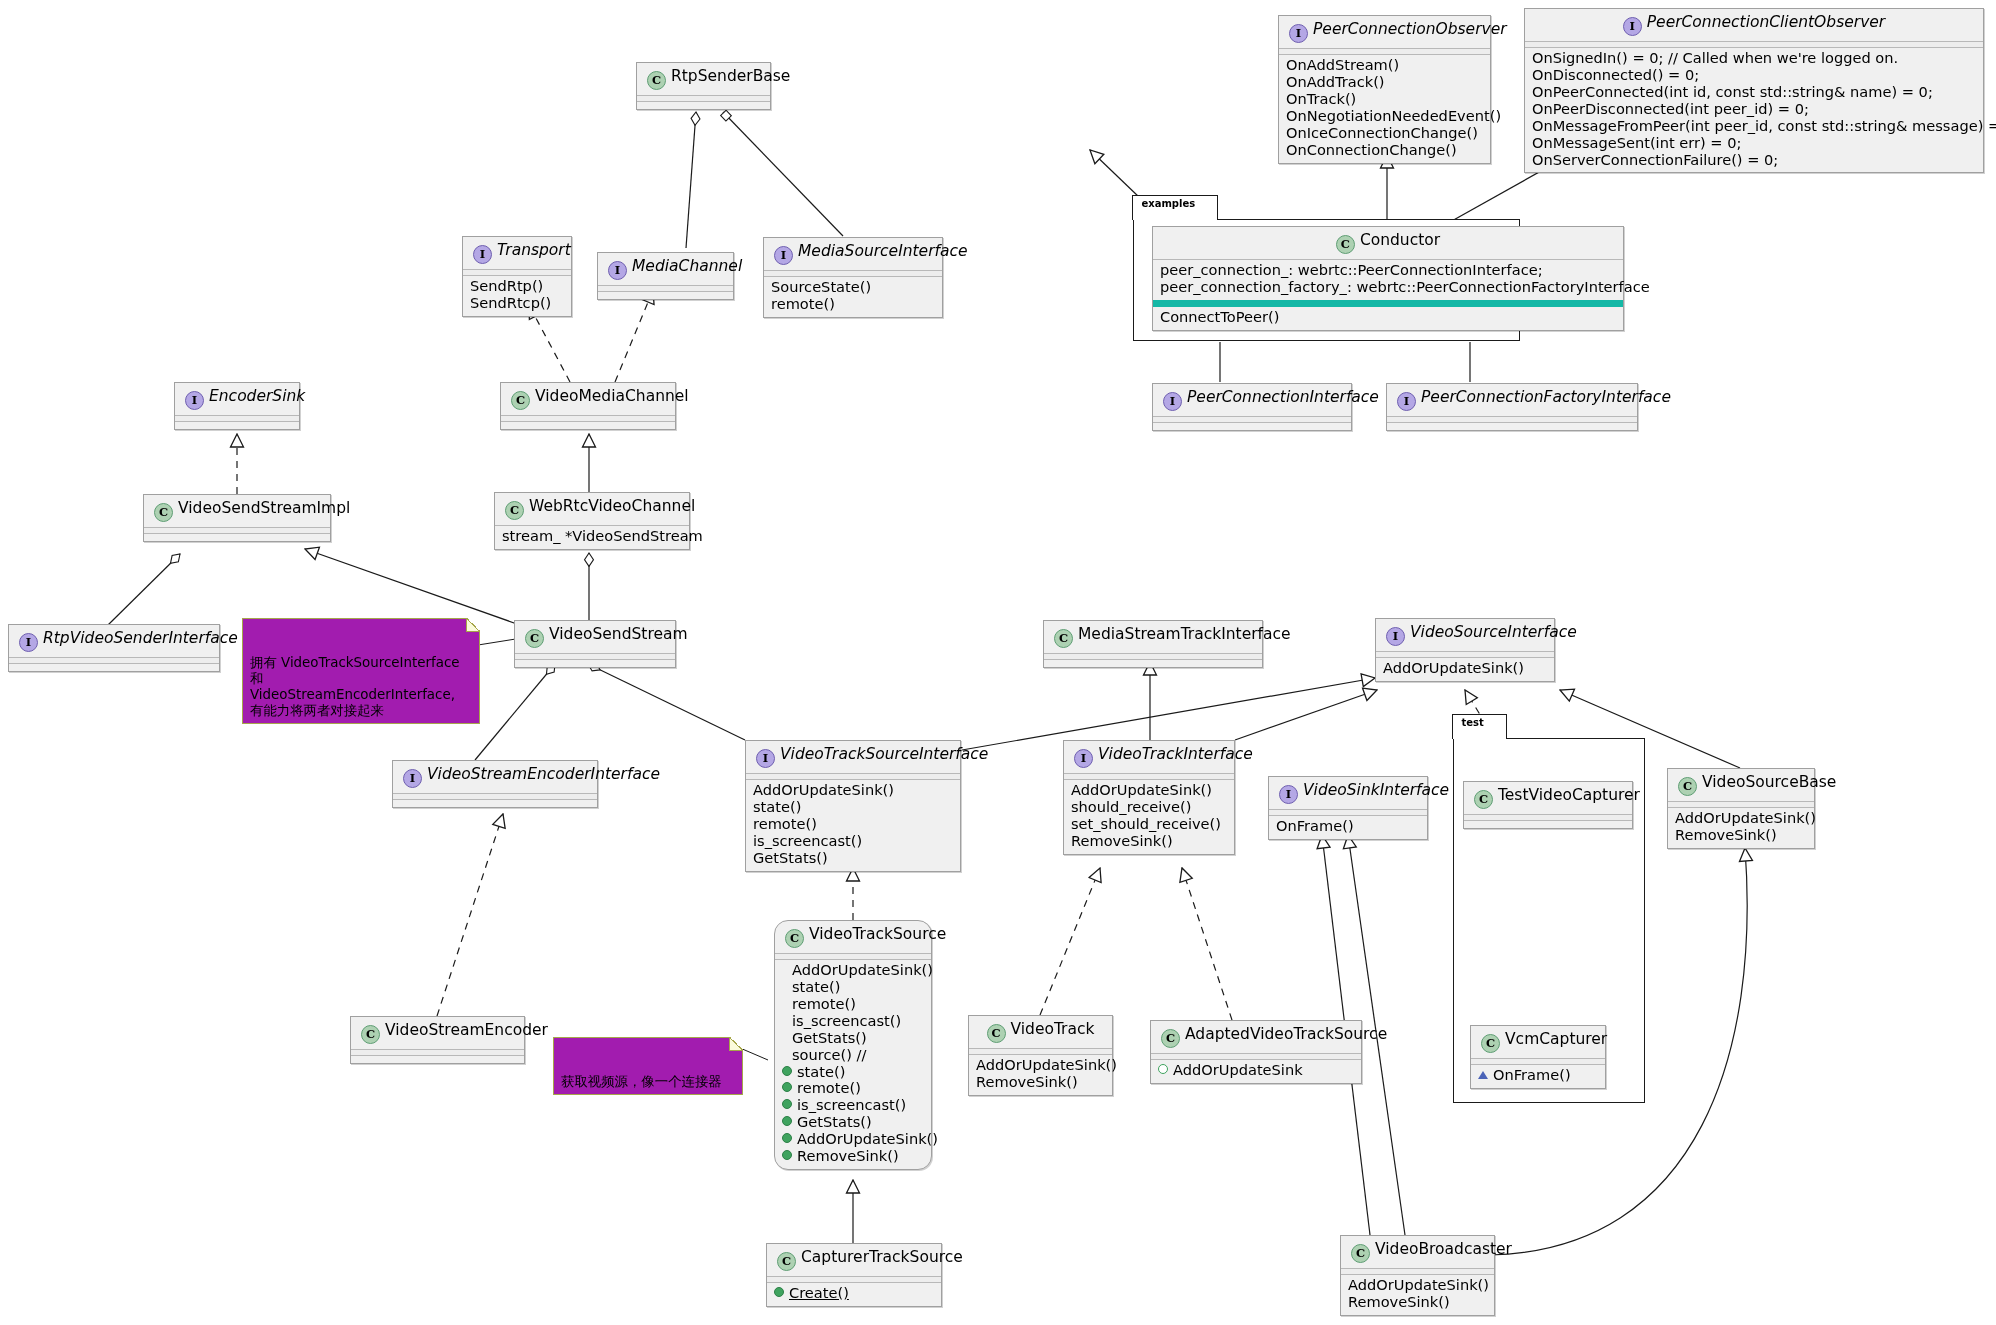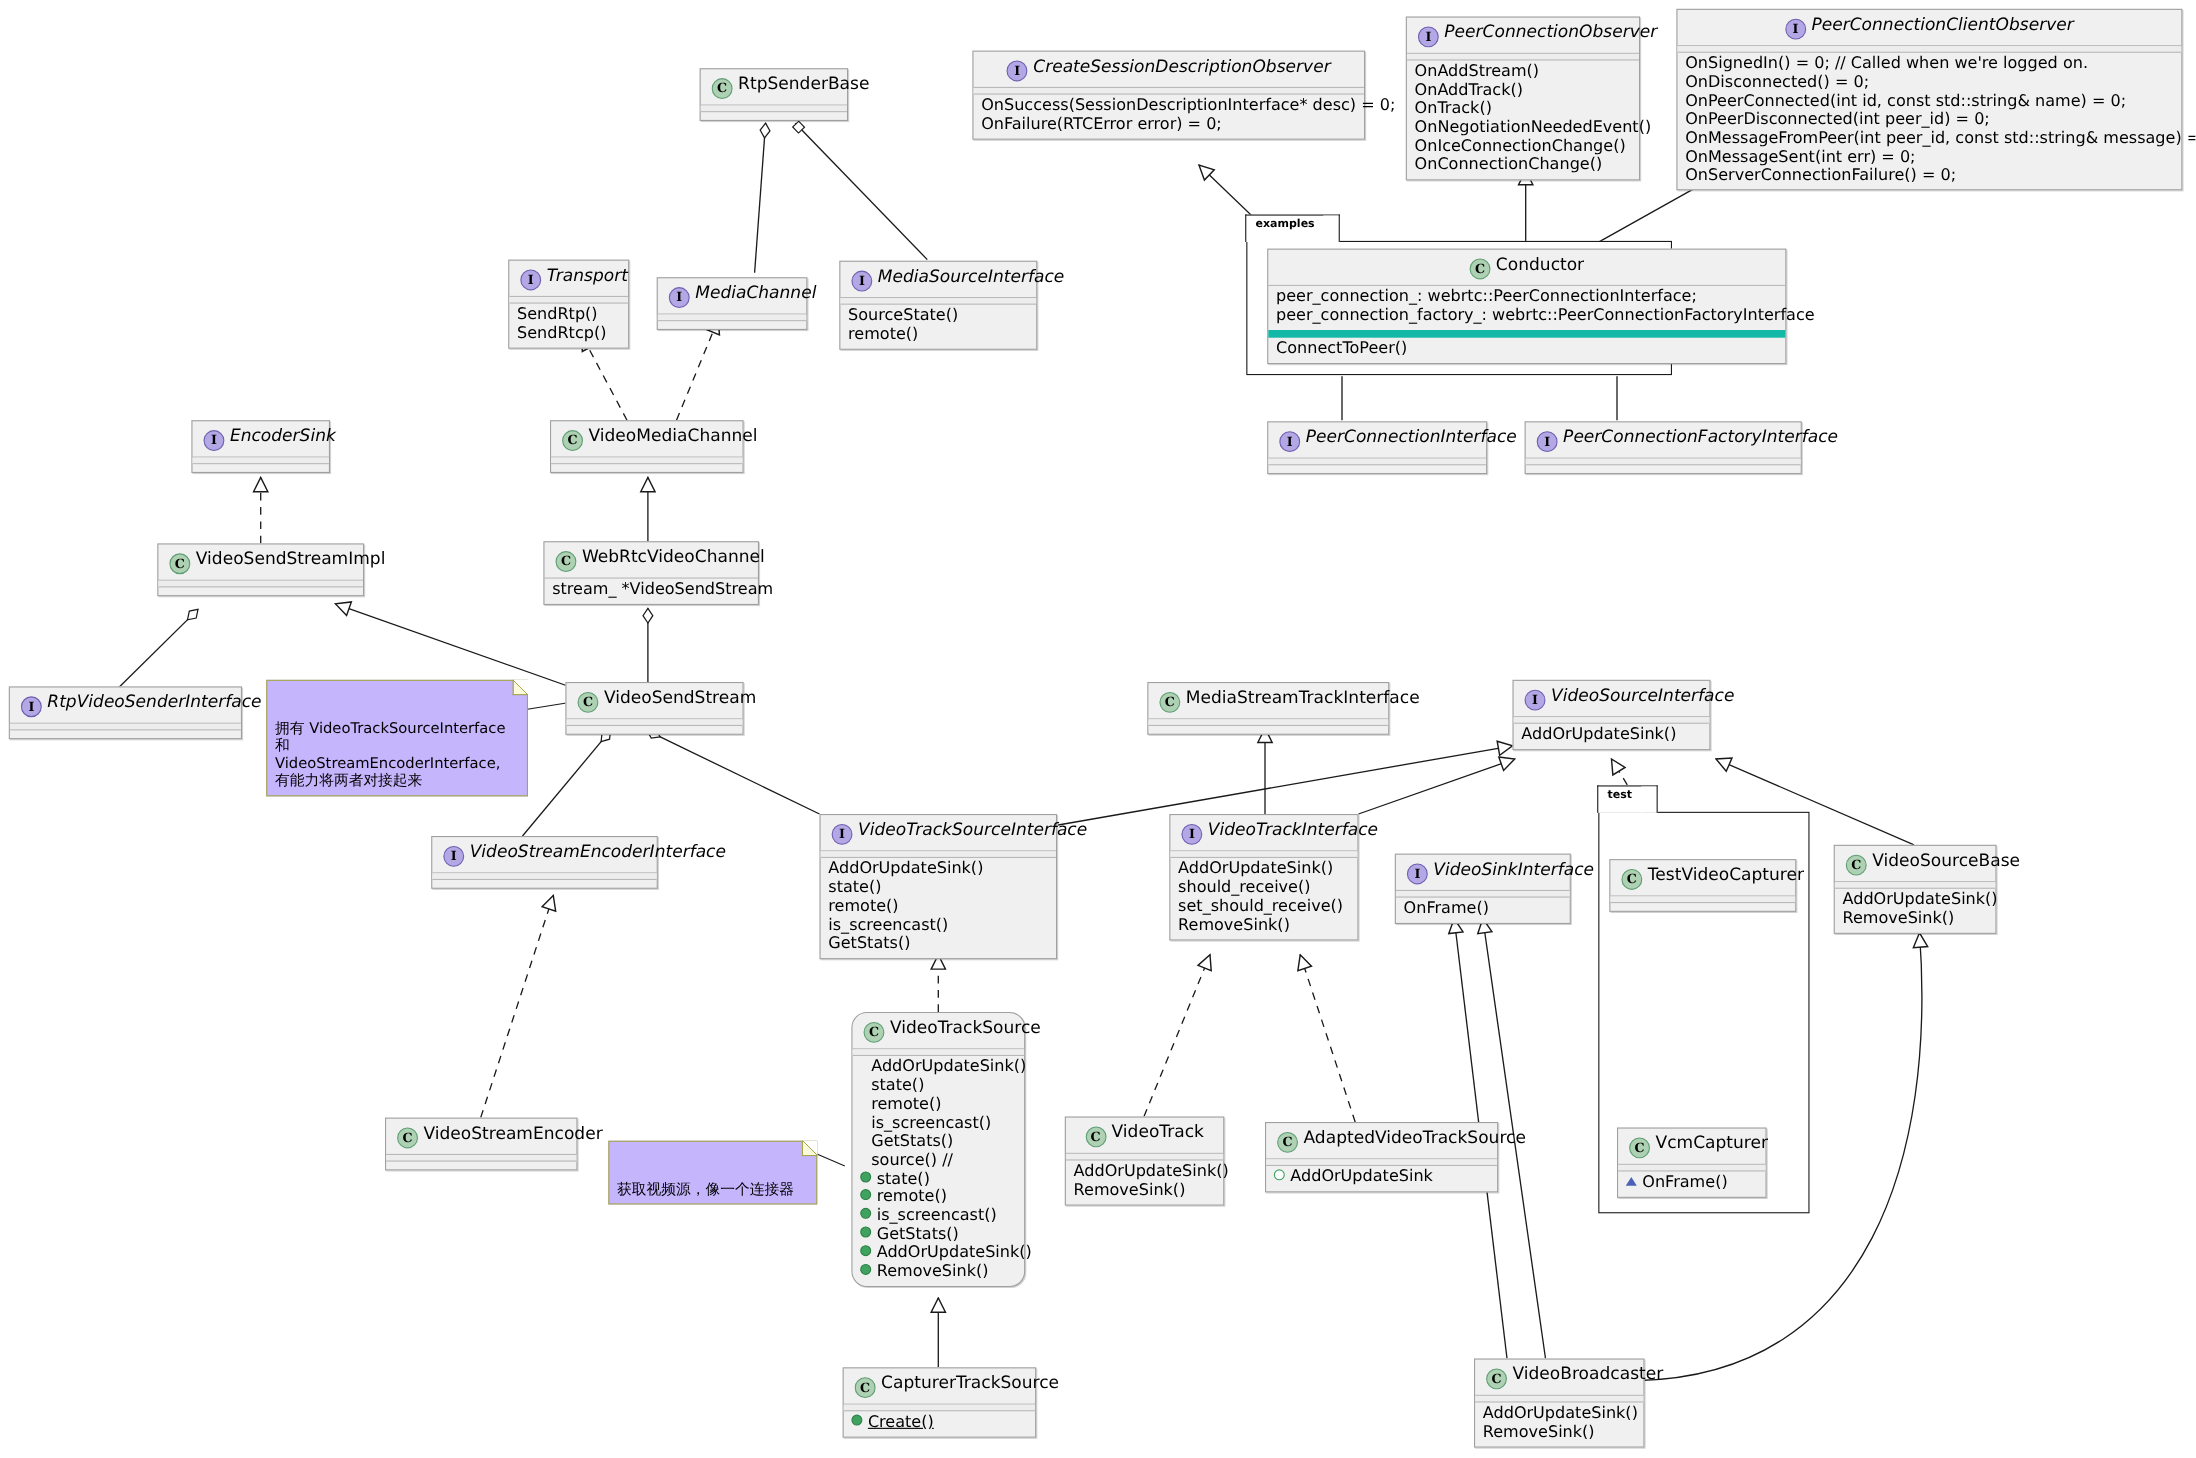--- a/index.html
+++ b/index.html
@@ -32,21 +32,21 @@
        border:1.6px solid #3fa35f;margin-right:5px;vertical-align:1px;}
   .ul{text-decoration:underline;}
 
   .pkg{position:absolute;box-sizing:border-box;border:1.6px solid #1a1a1a;background:#ffffff;}
   .pkg .tab{position:absolute;top:-25px;left:-1.6px;height:25px;box-sizing:border-box;
             border:1.6px solid #1a1a1a;border-bottom:none;background:#ffffff;
             padding:2px 22px 0 8px;font-size:10px;font-weight:bold;white-space:nowrap;}
   .pkg .tab::after{content:"";position:absolute;right:0;top:0;width:0;height:0;
             border-left:14px solid #ffffff;border-bottom:25px solid transparent;}
 
-  .note{position:absolute;box-sizing:border-box;background:#c4b5fd;border:1px solid #a6a64a;
+  .note{position:absolute;box-sizing:border-box;background:#a21caf;border:1px solid #a6a64a;
         font-size:13.4px;line-height:1.2;padding:4px 7px;color:#000;white-space:pre-line;}
   .note .fold{position:absolute;right:-1px;top:-1px;width:13px;height:13px;
         background:linear-gradient(225deg,#ffffff 50%, #a6a64a 50%, #a6a64a 54%, #fbfbdb 54%);
         border-left:1px solid #a6a64a;border-bottom:1px solid #a6a64a;}
 </style>
 </head>
 <body>
 
 <div id="canvas">
 
@@ -131,31 +131,20 @@
 
   <div class="umlbox" style="left:636px;top:62px;width:135px;">
     <div class="hdr">
       <span class="circ C">C</span><span>RtpSenderBase</span>
     </div>
     <div class="sep"></div>
       <div class="gap"></div>
     <div class="cmp empty"></div>
   </div>
 
-  <div class="umlbox" style="left:884px;top:46px;width:357px;">
-    <div class="hdr iface">
-      <span class="circ I">I</span><span>CreateSessionDescriptionObserver</span>
-    </div>
-    <div class="sep"></div>
-      <div class="gap"></div>
-    <div class="cmp">
-      <span class="ln">OnSuccess(SessionDescriptionInterface* desc) = 0;</span>
-      <span class="ln">OnFailure(RTCError error) = 0;</span>
-    </div>
-  </div>
 
   <div class="umlbox" style="left:1278px;top:15px;width:213px;">
     <div class="hdr iface">
       <span class="circ I">I</span><span>PeerConnectionObserver</span>
     </div>
     <div class="sep"></div>
       <div class="gap"></div>
     <div class="cmp">
       <span class="ln">OnAddStream()</span>
       <span class="ln">OnAddTrack()</span>

